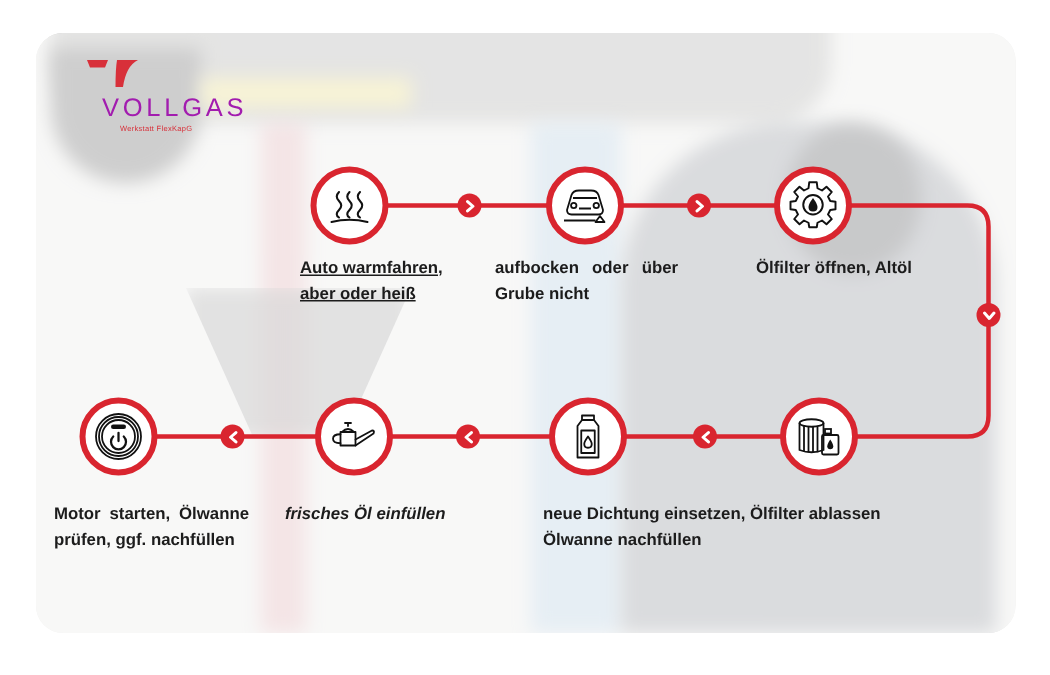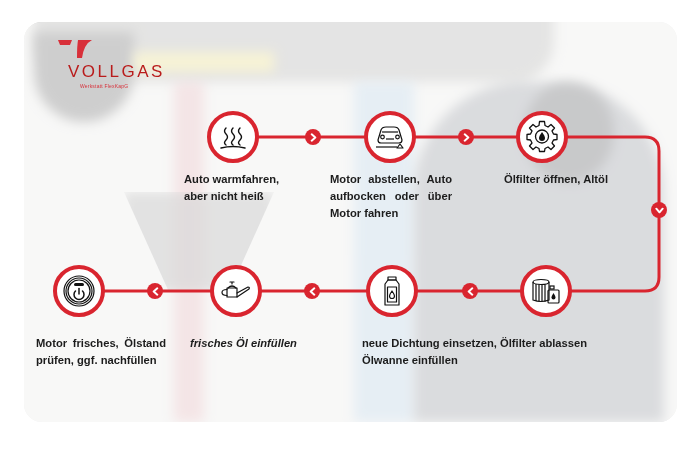--- a/index.html
+++ b/index.html
@@ -19,21 +19,21 @@
     .bg-yellow { left: 110px; top: 30px; width: 140px; height: 20px; background: #eadf92; }
     .bg-pillar { left: 150px; top: 60px; width: 30px; height: 340px; background: #dc9aa0; opacity: .6; }
     .bg-pan { left: 100px; top: 170px; width: 150px; height: 100px; background: #9a9a9a; clip-path: polygon(0 0,100% 0, 70% 100%, 30% 100%); opacity: .7; }
     .bg-blue { left: 330px; top: 60px; width: 60px; height: 340px; background: #aac8e0; opacity: .7; }
     .bg-man { left: 390px; top: 60px; width: 250px; height: 340px; background: #5f6673; border-radius: 110px 110px 0 0; opacity: .55; }
     .bg-head { left: 500px; top: 60px; width: 90px; height: 100px; background: #4a4a4a; border-radius: 50%; opacity: .55; }
     .veil { position: absolute; inset: 0; background: rgba(255,255,255,0.62); }
 
     .logo { position: absolute; left: 58px; top: 38px; width: 110px; height: 50px; }
     .logo-mark { position: absolute; left: 0px; top: 0px; }
-    .logo-text { position: absolute; left: 10px; top: 24px; color: #b91c1c; font-size: 17px; letter-spacing: 2.5px; font-weight: 400; }
+    .logo-text { position: absolute; left: 10px; top: 24px; color: #a21caf; font-size: 17px; letter-spacing: 2.5px; font-weight: 400; }
     .logo-sub { position: absolute; left: 22px; top: 45px; color: #d8303a; font-size: 5px; letter-spacing: .2px; white-space: nowrap; }
 
     svg.flow { position: absolute; left: 0; top: 0; }
 
     .step-icon { position: absolute; width: 52px; height: 52px; border-radius: 50%; background: #fff;
       border: 4px solid #d9252f; box-sizing: border-box; display: flex; align-items: center; justify-content: center; }
     .step-icon svg { width: 34px; height: 34px; }
 
     .chev { position: absolute; width: 16px; height: 16px; border-radius: 50%; background: #d9252f;
       display: flex; align-items: center; justify-content: center; }
@@ -104,42 +104,41 @@
 <div class="step-icon" style="left:207px; top:111px;">
   <svg viewBox="0 0 34 34">
     <g fill="none" stroke="#111" stroke-width="1.4" stroke-linecap="round">
       <path d="M10 8 Q7 11 10 14 Q13 17 10 20 Q7 23 10 25"></path>
       <path d="M17 8 Q14 11 17 14 Q20 17 17 20 Q14 23 17 25"></path>
       <path d="M24 8 Q21 11 24 14 Q27 17 24 20 Q21 23 24 25"></path>
       <path d="M5 28 Q17 25 29 28"></path>
     </g>
   </svg>
 </div>
-<div class="label" style="left:184px; top:171px; width:120px;">
+<div class="label" style="left:200px; top:171px; width:120px;text-decoration:underline;">
   <div>Auto warmfahren,</div>
-  <div>aber nicht heiß</div>
+  <div>aber oder heiß</div>
 </div>
 
 <div class="step-icon" style="left:364px; top:111px;">
   <svg viewBox="0 0 34 34">
     <g fill="none" stroke="#111" stroke-width="1.2" stroke-linejoin="round">
       <path d="M5 20 L8 10 Q9 7 13 7 L21 7 Q25 7 26 10 L29 20 Q29 23 26 23 L8 23 Q5 23 5 20 Z"></path>
       <path d="M9 12 L25 12"></path>
       <circle cx="9.5" cy="17" r="1.8"></circle>
       <circle cx="24.5" cy="17" r="1.8"></circle>
       <path d="M13 19 L21 19"></path>
       <path d="M3 27 L24 27"></path>
       <path d="M27 24 L30 28 L24 28 Z"></path>
     </g>
   </svg>
 </div>
 <div class="label just" style="left:330px; top:171px; width:122px;">
-  <div>Motor abstellen, Auto</div>
   <div>aufbocken oder über</div>
-  <div style="text-align-last:left;">Motor fahren</div>
+  <div style="text-align-last:left;">Grube nicht</div>
 </div>
 
 <div class="step-icon" style="left:516px; top:111px;">
   <svg viewBox="0 0 34 34">
     <g fill="none" stroke="#111" stroke-width="1.3" stroke-linejoin="round">
       <path d="M14.5 3 L19.5 3 L20 7 L23 8.5 L26 6 L29.5 9.5 L27 12.5 L28.5 15.5 L32 16 L32 21 L28.5 21.5 L27 24.5 L29.5 27.5 L26 31 L23 28.5 L20 30 L19.5 33 L14.5 33 L14 30 L11 28.5 L8 31 L4.5 27.5 L7 24.5 L5.5 21.5 L2 21 L2 16 L5.5 15.5 L7 12.5 L4.5 9.5 L8 6 L11 8.5 L14 7 Z" transform="translate(0,-1.5)"></path>
       <circle cx="17" cy="16.5" r="6.5"></circle>
     </g>
     <path d="M17 12 Q14 16 14 18 Q14 21 17 21 Q20 21 20 18 Q20 16 17 12 Z" fill="#111"></path>
   </svg>
@@ -169,21 +168,21 @@
     <g fill="none" stroke="#111" stroke-width="1.2" stroke-linejoin="round">
       <rect x="13" y="3" width="8" height="3"></rect>
       <path d="M13 6 L10 10 L10 31 L24 31 L24 10 L21 6 Z"></path>
       <rect x="12.5" y="13" width="9" height="15"></rect>
       <path d="M17 17 Q14.5 20.5 14.5 22 Q14.5 24.5 17 24.5 Q19.5 24.5 19.5 22 Q19.5 20.5 17 17 Z"></path>
     </g>
   </svg>
 </div>
 <div class="label" style="left:330px; top:335px; width:145px;margin-left:32px;">
   <div>neue Dichtung einsetzen,</div>
-  <div>Ölwanne einfüllen</div>
+  <div>Ölwanne nachfüllen</div>
 </div>
 
 <div class="step-icon" style="left:210px; top:265px;">
   <svg viewBox="0 0 34 34">
     <g fill="none" stroke="#111" stroke-width="1.2" stroke-linejoin="round" stroke-linecap="round">
       <path d="M13 10 L13 8 M11 8 L15 8"></path>
       <path d="M9 14 Q13 10 17 14"></path>
       <path d="M8 14 L18 14 L18 23 L8 23 Z"></path>
       <path d="M8 15.5 Q3 15.5 3 18.5 Q3 21.5 8 21.5"></path>
       <path d="M18 19 L29 13 Q31 13 30 15 L18 23"></path>
@@ -202,15 +201,15 @@
       <circle cx="17" cy="17" r="11"></circle>
     </g>
     <rect x="12" y="9" width="10" height="3" rx="1.5" fill="#111"></rect>
     <g fill="none" stroke="#111" stroke-width="1.5" stroke-linecap="round">
       <path d="M13.5 17 A5 5 0 1 0 20.5 17"></path>
       <path d="M17 14.5 L17 20"></path>
     </g>
   </svg>
 </div>
 <div class="label just" style="left:36px; top:335px; width:130px;">
-  <div>Motor frisches, Ölstand</div>
+  <div>Motor starten, Ölwanne</div>
   <div style="text-align-last:left;">prüfen, ggf. nachfüllen</div>
 </div>
 
 </body></html>

